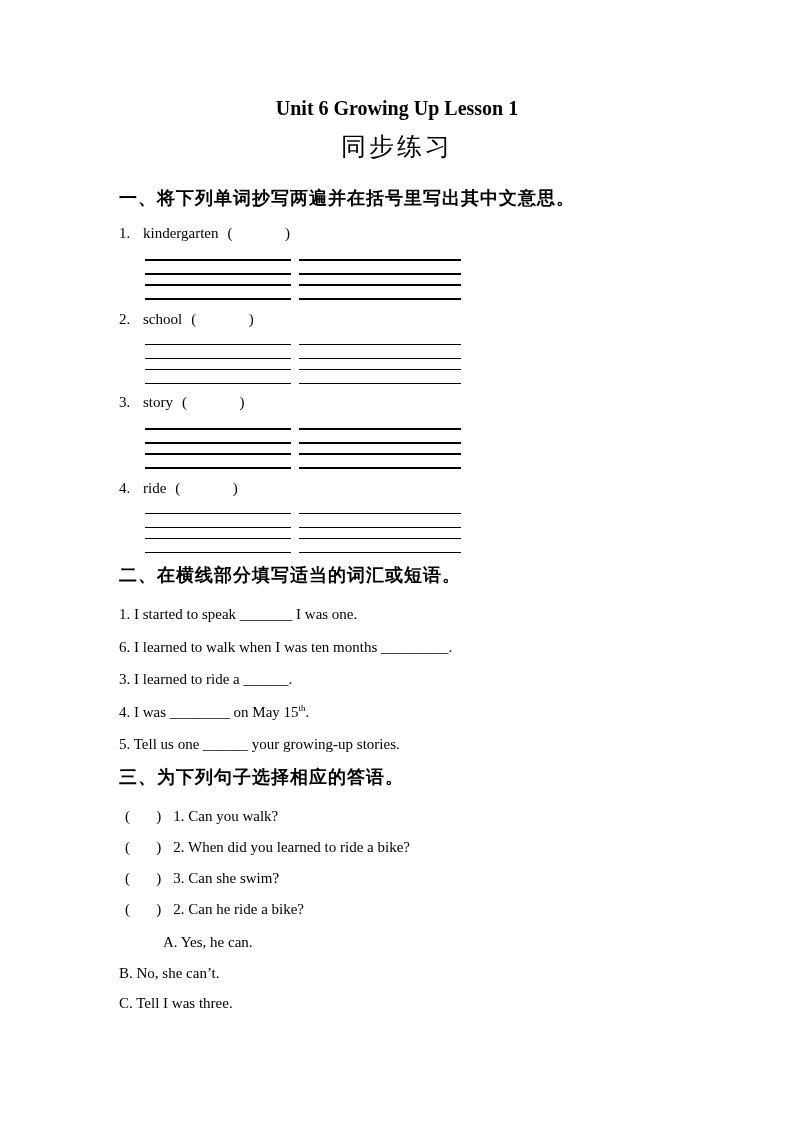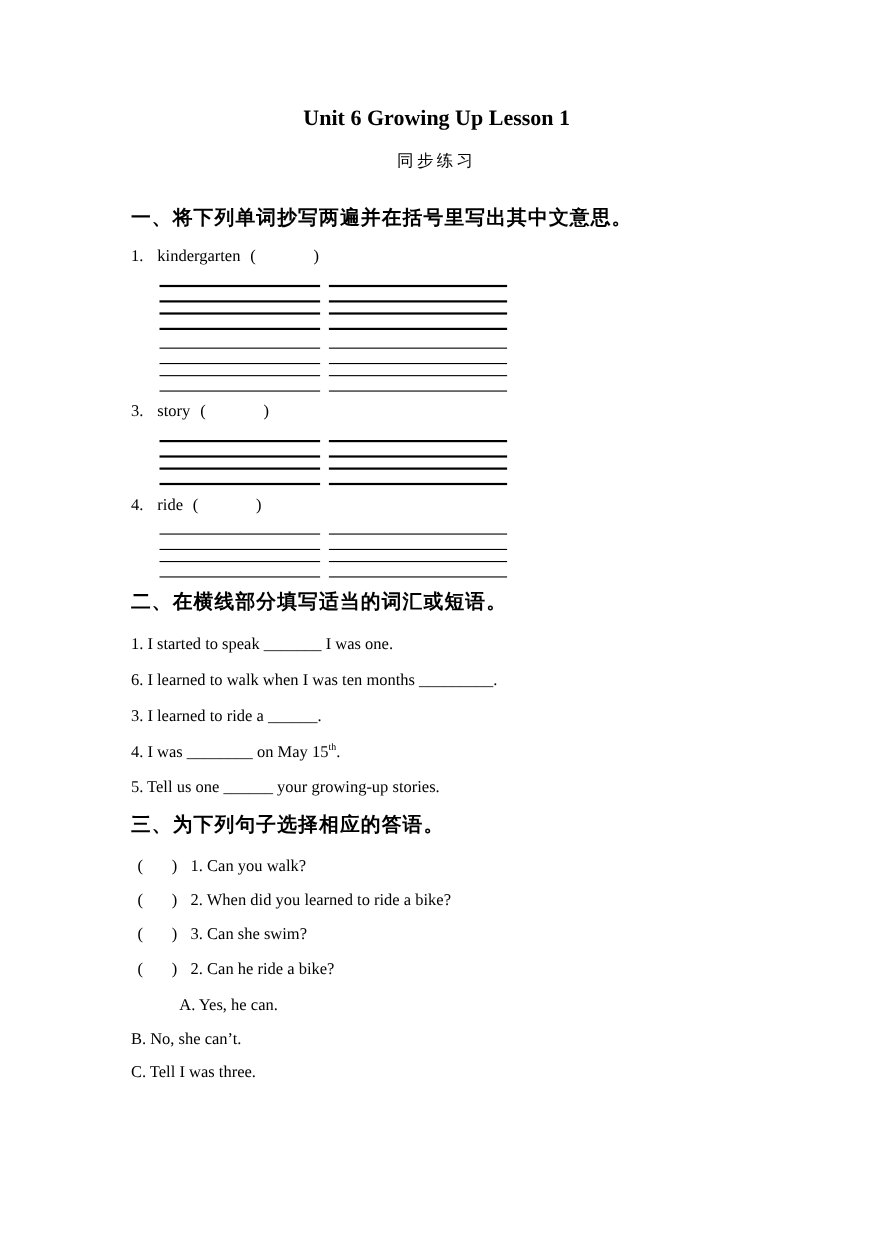--- a/index.html
+++ b/index.html
@@ -22,21 +22,21 @@
   .doc-title {
     margin: 97px 0 0 0;
     text-align: center;
     font-size: 20px;
     line-height: 23px;
     font-weight: bold;
   }
   .doc-subtitle {
     margin: 15px 0 0 0;
     text-align: center;
-    font-size: 15px;
+    font-size: 25px;
     line-height: 24px;
     letter-spacing: 3px;
     font-weight: normal;
   }
   .sec-heading {
     font-size: 18px;
     line-height: 20px;
     font-weight: bold;
     letter-spacing: 1px;
     margin: 0;
@@ -119,20 +119,23 @@
         <div class="wline"></div>
       </div>
       <div class="wcol-right">
         <div class="wline"></div>
         <div class="wline"></div>
         <div class="wline"></div>
         <div class="wline"></div>
       </div>
     </div>
 
+    <p class="word-item" id="word-item-2">
+      <span class="num">2.</span><span class="word">school</span><span class="brk">(              )</span>
+    </p>
     <div class="writing-grid" id="grid-2">
       <div class="wcol-left">
         <div class="wline"></div>
         <div class="wline"></div>
         <div class="wline"></div>
         <div class="wline"></div>
       </div>
       <div class="wcol-right">
         <div class="wline"></div>
         <div class="wline"></div>

